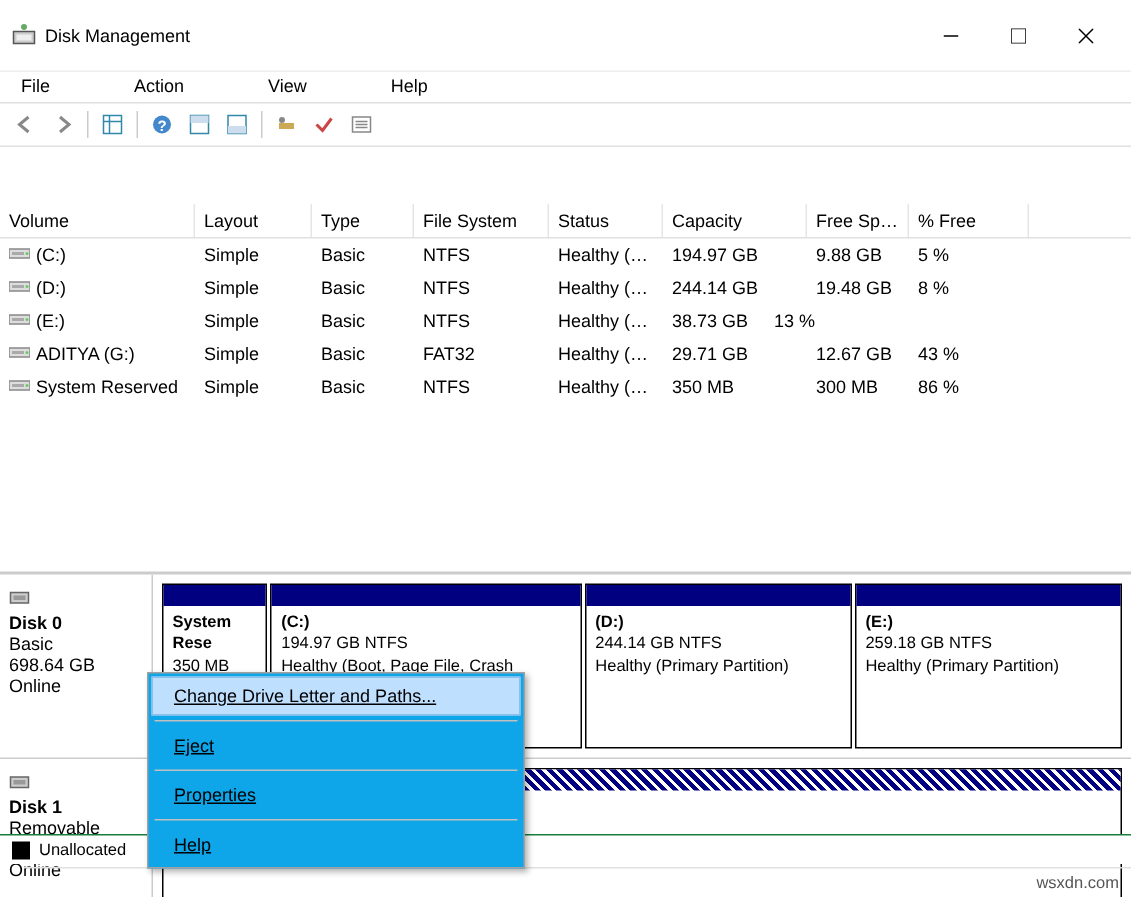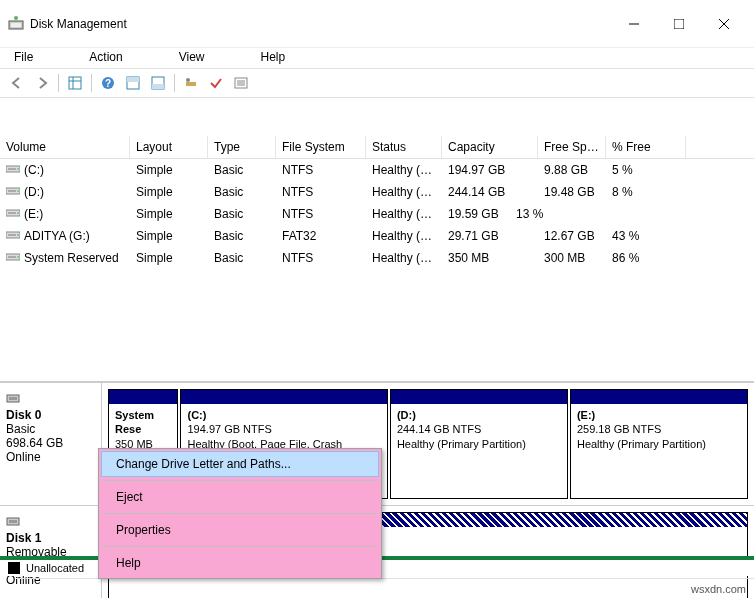--- a/index.html
+++ b/index.html
@@ -36,26 +36,26 @@
 .disk-row { display: flex; border-bottom: 1px solid #ccc; min-height: 100px; }
 .disk-label { width: 102px; border-right: 1px solid #ccc; padding: 8px 6px; }
 .disk-label .dname { font-weight: bold; }
 .disk-parts { flex: 1; display: flex; padding: 6px; gap: 2px; }
 .part { border: 1px solid #000; display: flex; flex-direction: column; }
 .part-header { background: #000080; height: 14px; }
 .part.selected .part-header { background: repeating-linear-gradient(45deg, #000080, #000080 3px, #fff 3px, #fff 5px); }
 .part-body { padding: 4px 6px; flex: 1; font-size: 11px; line-height: 1.3; }
 .part-body .pn { font-weight: bold; }
 
-.legend { position: absolute; bottom: 22px; left: 0; right: 0; height: 20px; border-top: 4px solid #15803d; display: flex; align-items: center; padding: 0 8px; gap: 6px; font-size: 11px; background: #fff; }
+.legend { position: absolute; bottom: 22px; left: 0; right: 0; height: 20px; border-top: 1px solid #15803d; display: flex; align-items: center; padding: 0 8px; gap: 6px; font-size: 11px; background: #fff; }
 .legend-sq { width: 12px; height: 12px; background: #000; }
 
 .statusbar { position: absolute; bottom: 0; left: 16px; right: 0; height: 20px; border-top: 1px solid #e0e0e0; display: flex; justify-content: flex-end; align-items: center; padding: 0 8px; font-size: 11px; color: #555; }
 
-.context-menu { position: absolute; left: 98px; top: 448px; width: 284px; background: #f9a8d4; border: 1px solid #a0a0a0; box-shadow: 2px 2px 4px rgba(0,0,0,0.3); padding: 2px; z-index: 100; }
+.context-menu { position: absolute; left: 98px; top: 448px; width: 252px; background: #0ea5e9; border: 1px solid #a0a0a0; box-shadow: 2px 2px 4px rgba(0,0,0,0.3); padding: 2px; z-index: 100; text-decoration: underline; }
 .context-menu .mi { padding: 5px 14px; border: 1px solid transparent; }
 .context-menu .mi.hl { background: #bfdfff; border: 1px solid #8cc0e8; }
 .context-menu .msep { height: 1px; background: #c0c0c0; margin: 3px 2px; }
 
 .disk-icon { width: 14px; height: 14px; display: inline-block; }
 </style>
 </head>
 <body>
 
 <div class="titlebar">
@@ -206,21 +206,21 @@
               <rect x="0" y="2" width="14" height="6" fill="#ddd" stroke="#888"></rect>
               <rect x="2" y="4" width="8" height="2" fill="#aaa"></rect>
               <circle cx="12" cy="5" r="1" fill="#6c6"></circle>
             </svg></span>
           <span>(E:)</span>
         </div>
         <div class="col col-layout">Simple</div>
         <div class="col col-type">Basic</div>
         <div class="col col-fs">NTFS</div>
         <div class="col col-status">Healthy (P...</div>
-        <div class="col col-free">19.59 GB</div>
+        <div class="col col-free">38.73 GB</div>
         <div class="col col-pfree">13 %</div>
       </div>
       <div class="vl-row">
         <div class="col col-volume">
           <span><svg class="vol-icon" viewBox="0 0 14 10">
               <rect x="0" y="2" width="14" height="6" fill="#ddd" stroke="#888"></rect>
               <rect x="2" y="4" width="8" height="2" fill="#aaa"></rect>
               <circle cx="12" cy="5" r="1" fill="#6c6"></circle>
             </svg></span>
           <span>ADITYA (G:)</span>

